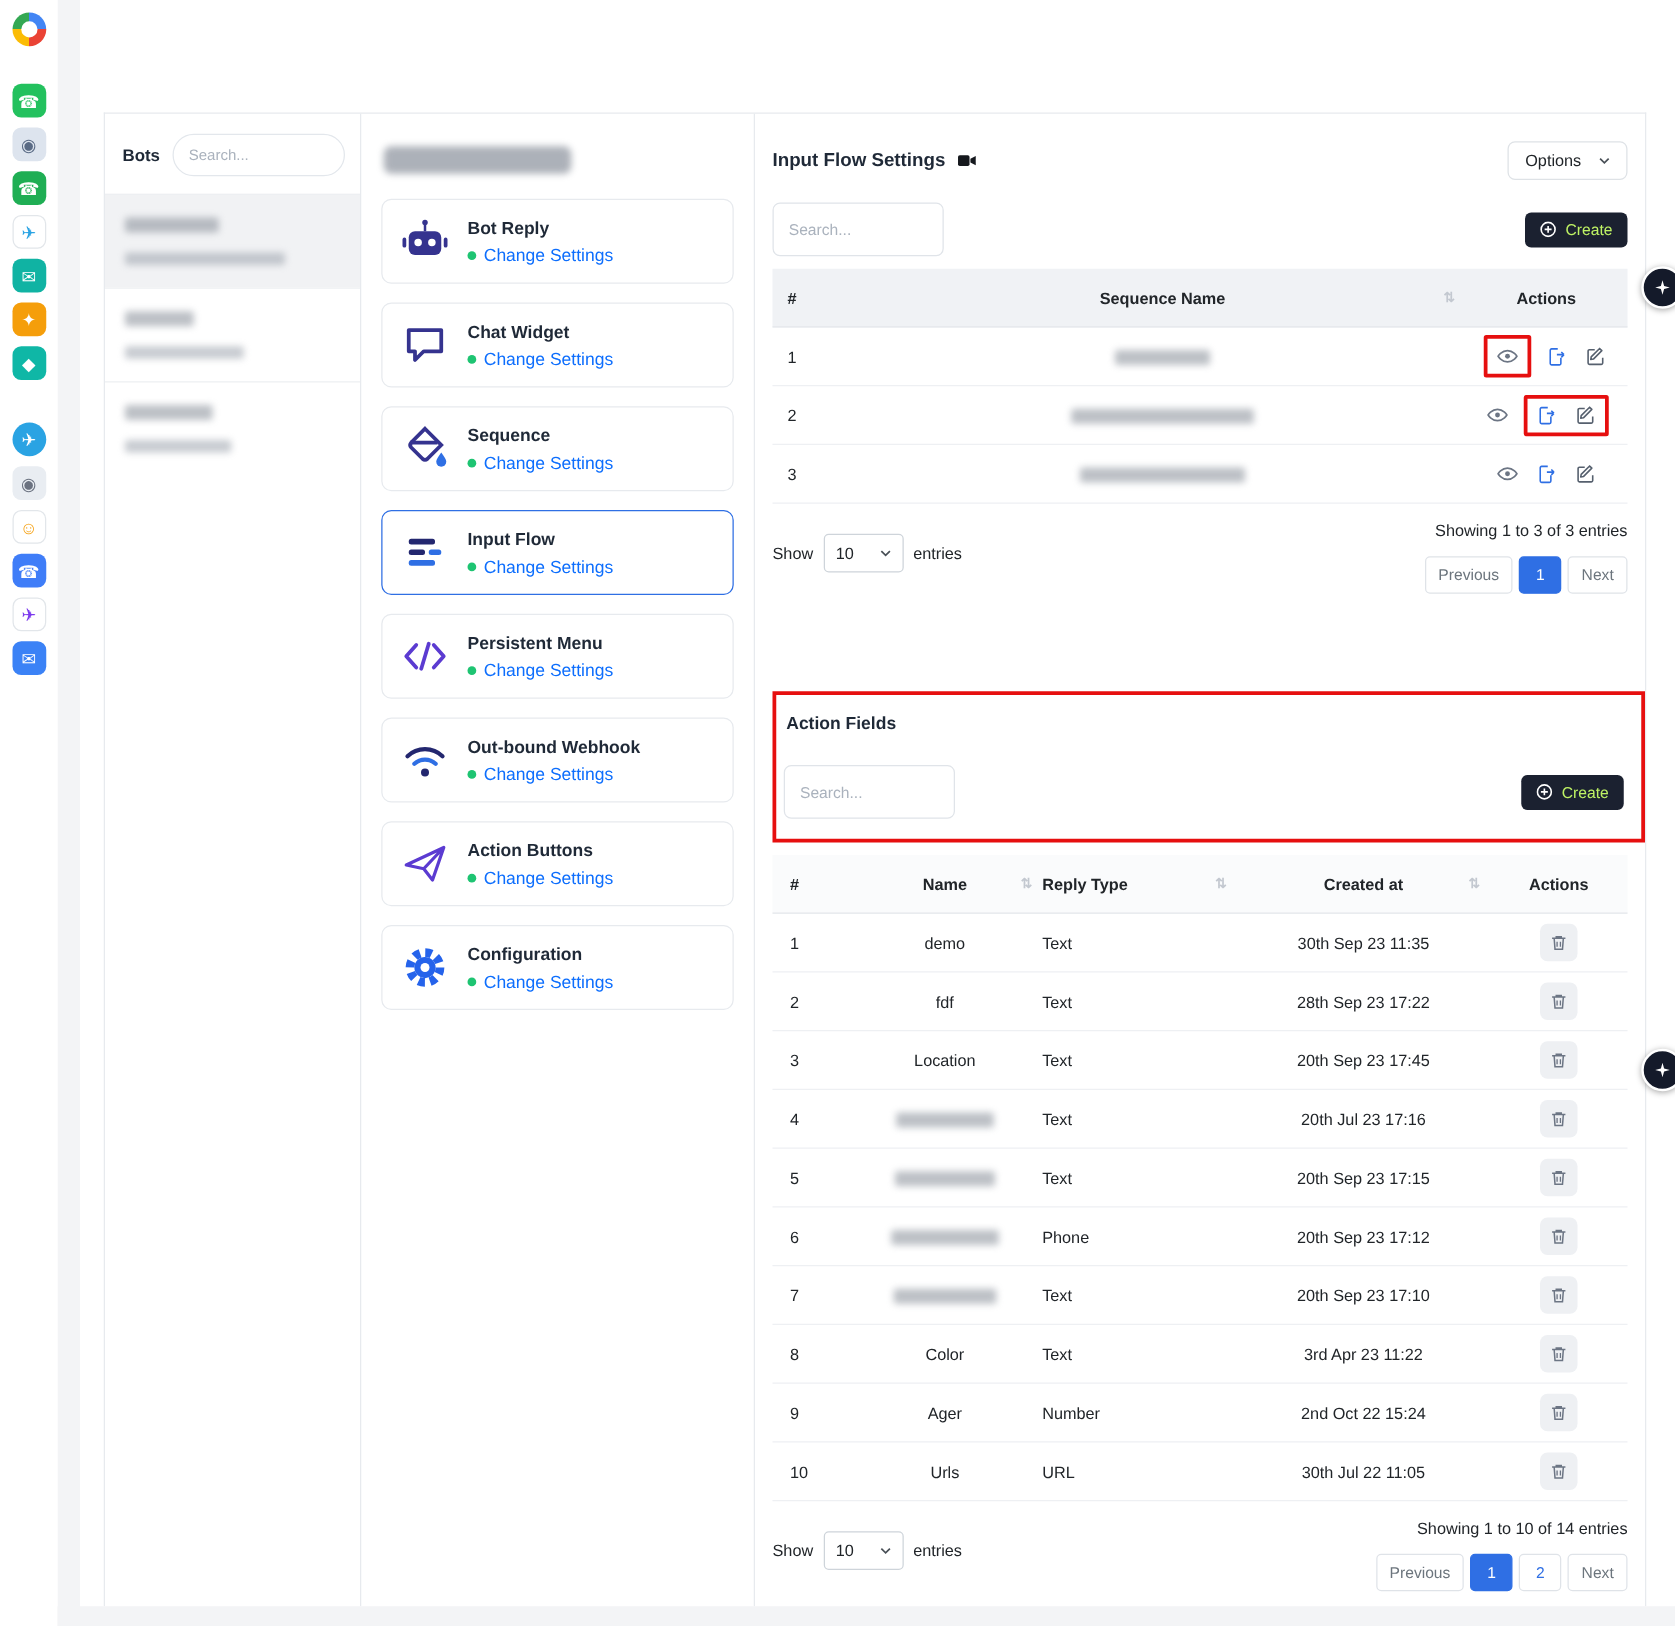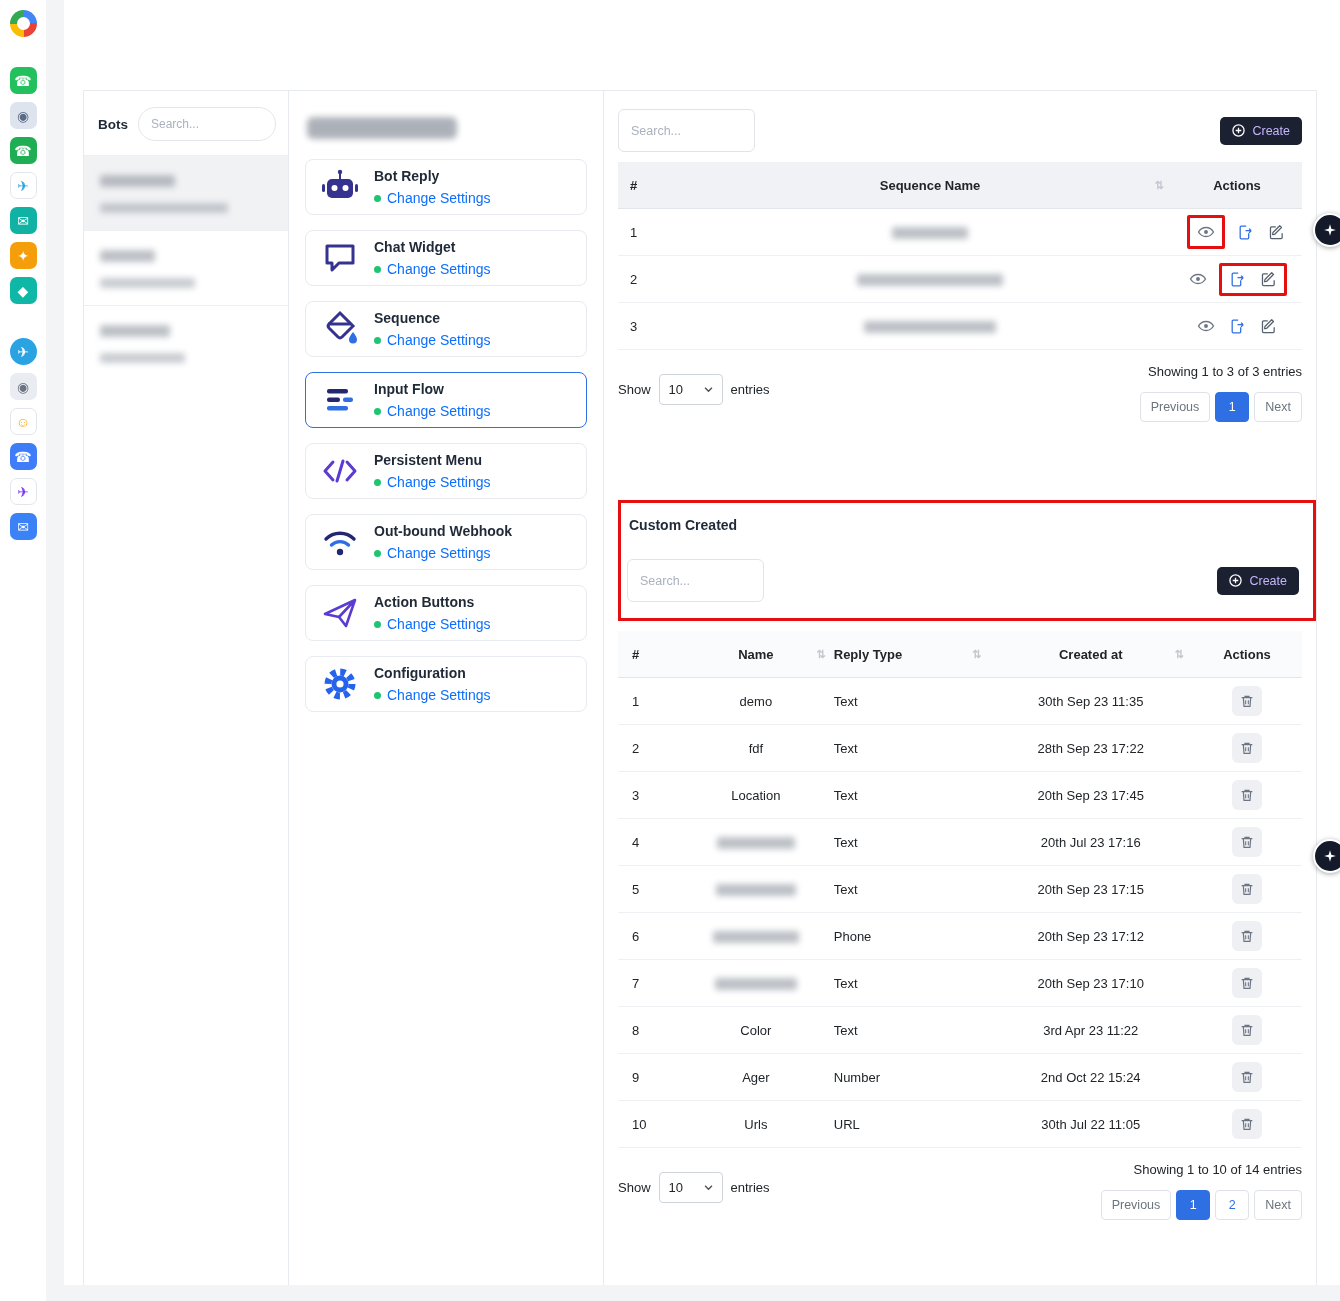--- a/index.html
+++ b/index.html
@@ -34,38 +34,38 @@
   .bot-item.selected{background:#f1f2f4;}
   .bot-item .line2{margin-top:9px;}
   .blur-bar{display:inline-block;height:12px;border-radius:2px;background:#868d97;opacity:.55;filter:blur(3px);vertical-align:middle;}
   .blur-bar.light{background:#9aa1ab;height:10px;}
   .blur-bar.big{height:22px;border-radius:6px;background:#6a7280;}
 
   
   .features-panel{width:315px;border-right:1px solid #e7eaee;flex:none;}
   .bot-title-blur{margin:26px 18px 6px;display:flex;align-items:center;gap:8px;}
   .features-list{padding:14px 16px;display:flex;flex-direction:column;gap:15px;}
-  .feature-card{display:flex;align-items:center;gap:14px;border:1px solid #e7eaee;border-radius:8px;padding:10px 14px;height:56px;box-sizing:border-box;background:#fff;cursor:pointer;}
+  .feature-card{display:flex;align-items:center;gap:14px;border:1px solid #e7eaee;border-radius:8px;padding:10px 14px;height:68px;box-sizing:border-box;background:#fff;cursor:pointer;}
   .feature-card.active{border:1.5px solid #2f6fe4;}
   .f-icon{width:40px;height:40px;flex:none;display:flex;align-items:center;justify-content:center;}
   .f-icon svg{width:40px;height:40px;}
   .f-title{font-size:14px;font-weight:700;color:#1f2937;}
   .f-link{display:flex;align-items:center;gap:6px;margin-top:6px;font-size:14px;color:#0d6efd;cursor:pointer;}
   .f-dot{width:7px;height:7px;border-radius:50%;background:#1ec472;flex:none;}
 
   
   .main-panel{flex:1;min-width:0;padding-bottom:30px;}
   .section-head{display:flex;justify-content:space-between;align-items:center;padding:22px 14px 0;}
   .sec-title-row{display:flex;align-items:center;gap:9px;}
   .sec-title{font-size:15px;font-weight:700;color:#1f2937;}
   .options-btn{display:flex;align-items:center;gap:14px;height:31px;padding:0 13px;background:#fff;border:1px solid #dee2e6;border-radius:6px;font-size:13px;color:#212529;cursor:pointer;font-family:inherit;}
   .toolbar{display:flex;justify-content:space-between;align-items:center;padding:18px 14px 0;}
   .tbl-search{width:137px;height:43px;border:1px solid #e0e4e9;border-radius:6px;padding:0 12px;font-size:12.5px;outline:none;box-sizing:border-box;color:#374151;}
   .tbl-search::placeholder{color:#aab2bd;}
-  .create-btn{display:flex;align-items:center;gap:7px;height:28px;padding:0 12px;background:#1b2130;color:#c4b5fd;border:none;border-radius:5px;font-size:12.5px;cursor:pointer;font-family:inherit;}
+  .create-btn{display:flex;align-items:center;gap:7px;height:28px;padding:0 12px;background:#1b2130;color:#bef264;border:none;border-radius:5px;font-size:12.5px;cursor:pointer;font-family:inherit;}
 
   .tbl{margin:10px 14px 0;}
   .t-head{display:flex;align-items:center;height:46px;font-size:13px;font-weight:700;color:#212529;border-bottom:1px solid #e3e6ea;}
   .if-head{background:#f0f2f5;}
   .cf-head{background:#fafbfc;}
   .t-row{display:flex;align-items:center;height:46px;font-size:13px;color:#212529;border-bottom:1px solid #eef0f3;}
   .c-num{width:70px;padding-left:12px;box-sizing:border-box;flex:none;}
   .c-name{flex:1;text-align:center;position:relative;min-width:0;}
   .c-act{width:130px;flex:none;display:flex;justify-content:center;align-items:center;gap:10px;}
   .c-act.hd{display:block;text-align:center;}
@@ -305,20 +305,39 @@
                   <div class="f-dot"></div>
                   <span>Change Settings</span>
                 </div>
               </div>
             </div>
           </div>
       </div>
 
       <div class="panel main-panel">
 
+        <div class="section-head">
+          <div class="sec-title-row">
+            <span class="sec-title">Input Flow Settings</span>
+            <span style="display:inline-flex">
+                <svg viewBox="0 0 24 24" width="17" height="17">
+                  <rect x="2" y="6" width="13" height="12" rx="2" fill="#15181d"></rect>
+                  <path d="M16 10l6-3.2v10.4L16 14z" fill="#15181d"></path>
+                </svg>
+              </span>
+          </div>
+          <button class="options-btn">
+            <span>Options</span>
+            <span style="display:inline-flex">
+                <svg width="9" height="6" viewBox="0 0 10 7">
+                  <path d="M1 1l4 4 4-4" fill="none" stroke="#495057" stroke-width="1.6"></path>
+                </svg>
+              </span>
+          </button>
+        </div>
 
         <div class="toolbar">
           <input class="tbl-search" placeholder="Search..." style="">
           <button class="create-btn">
             <span style="display:inline-flex">
                 <svg width="13" height="13" viewBox="0 0 14 14">
                   <circle cx="7" cy="7" r="6" fill="none" stroke="#fff" stroke-width="1.4"></circle>
                   <path d="M7 4v6M4 7h6" stroke="#fff" stroke-width="1.4"></path>
                 </svg>
               </span>
@@ -432,21 +451,21 @@
             <div class="summary">Showing 1 to 3 of 3 entries</div>
             <div class="pager" id="if-pager">
                 <button class="pg-btn">Previous</button>
                 <button class="pg-btn num active">1</button>
                 <button class="pg-btn">Next</button>
               </div>
           </div>
         </div>
 
         <div class="cf-box">
-          <div class="cf-title">Custom Created</div>
+          <div class="cf-title">Action Fields</div>
           <div class="toolbar">
             <input class="tbl-search" placeholder="Search..." style="">
             <button class="create-btn">
               <span style="display:inline-flex">
                   <svg width="13" height="13" viewBox="0 0 14 14">
                     <circle cx="7" cy="7" r="6" fill="none" stroke="#fff" stroke-width="1.4"></circle>
                     <path d="M7 4v6M4 7h6" stroke="#fff" stroke-width="1.4"></path>
                   </svg>
                 </span>
               <span>Create</span>

